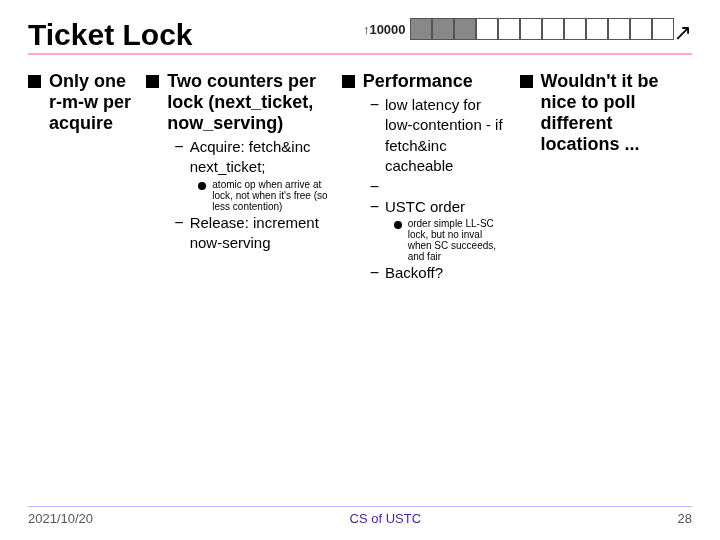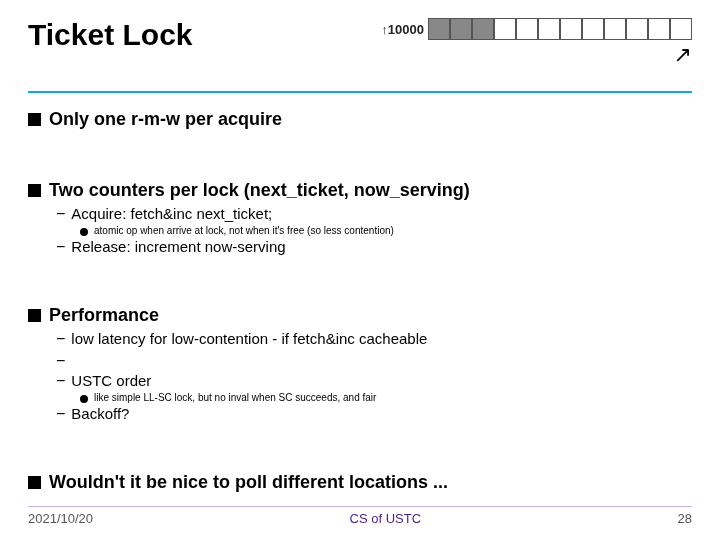--- a/index.html
+++ b/index.html
@@ -22,22 +22,22 @@
       display: flex;
       flex-direction: column;
       position: relative;
     }
 
     .header {
       display: flex;
       align-items: flex-start;
       justify-content: space-between;
       margin-bottom: 10px;
-      border-bottom: 2px solid #0ea5e9;
-      padding-bottom: 23px;
+      border-bottom: 2px solid #f9a8d4;
+      padding-bottom: 2px;
     }
 
     .title {
       font-size: 30px;
       font-weight: bold;
       color: #000;
       line-height: 1.1;
     }
 
     .ticket-label {
@@ -61,23 +61,22 @@
       background: #888;
     }
 
     .cell.empty {
       background: #fff;
     }
 
     .content {
       flex: 1;
       display: flex;
-      flex-direction: column;
+      flex-direction: row;
       gap: 14px;
-      justify-content: space-between;
     }
 
     .section {
       margin-bottom: 4px;
     }
 
     .bullet-main {
       display: flex;
       align-items: flex-start;
       font-size: 18px;
@@ -155,21 +154,21 @@
       font-weight: normal;
     }
 
     .footer-right {
       font-size: 13px;
       color: #555;
     }
 
     .ticket-outer {
       display: flex;
-      flex-direction: column;
+      flex-direction: row;
       align-items: flex-start;
       margin-left: 8px;
     }
 
     .bar-row {
       display: flex;
       align-items: center;
     }
   </style>
 </head>
@@ -250,21 +249,21 @@
       <div class="sub-bullet">
         <span class="dash">−</span>
       </div>
       <div class="sub-bullet">
         <span class="dash">−</span>
         <span class="sub-bullet-text">USTC order</span>
       </div>
 
       <div class="sub-sub-bullet">
         <span class="dot"></span>
-        <span>like simple LL-SC lock, but no inval when SC succeeds, and fair</span>
+        <span>order simple LL-SC lock, but no inval when SC succeeds, and fair</span>
       </div>
       <div class="sub-bullet">
         <span class="dash">−</span>
         <span class="sub-bullet-text">Backoff?</span>
       </div>
     </div>
 
     <div class="section">
       <div class="bullet-main">
         <span class="square"></span>

